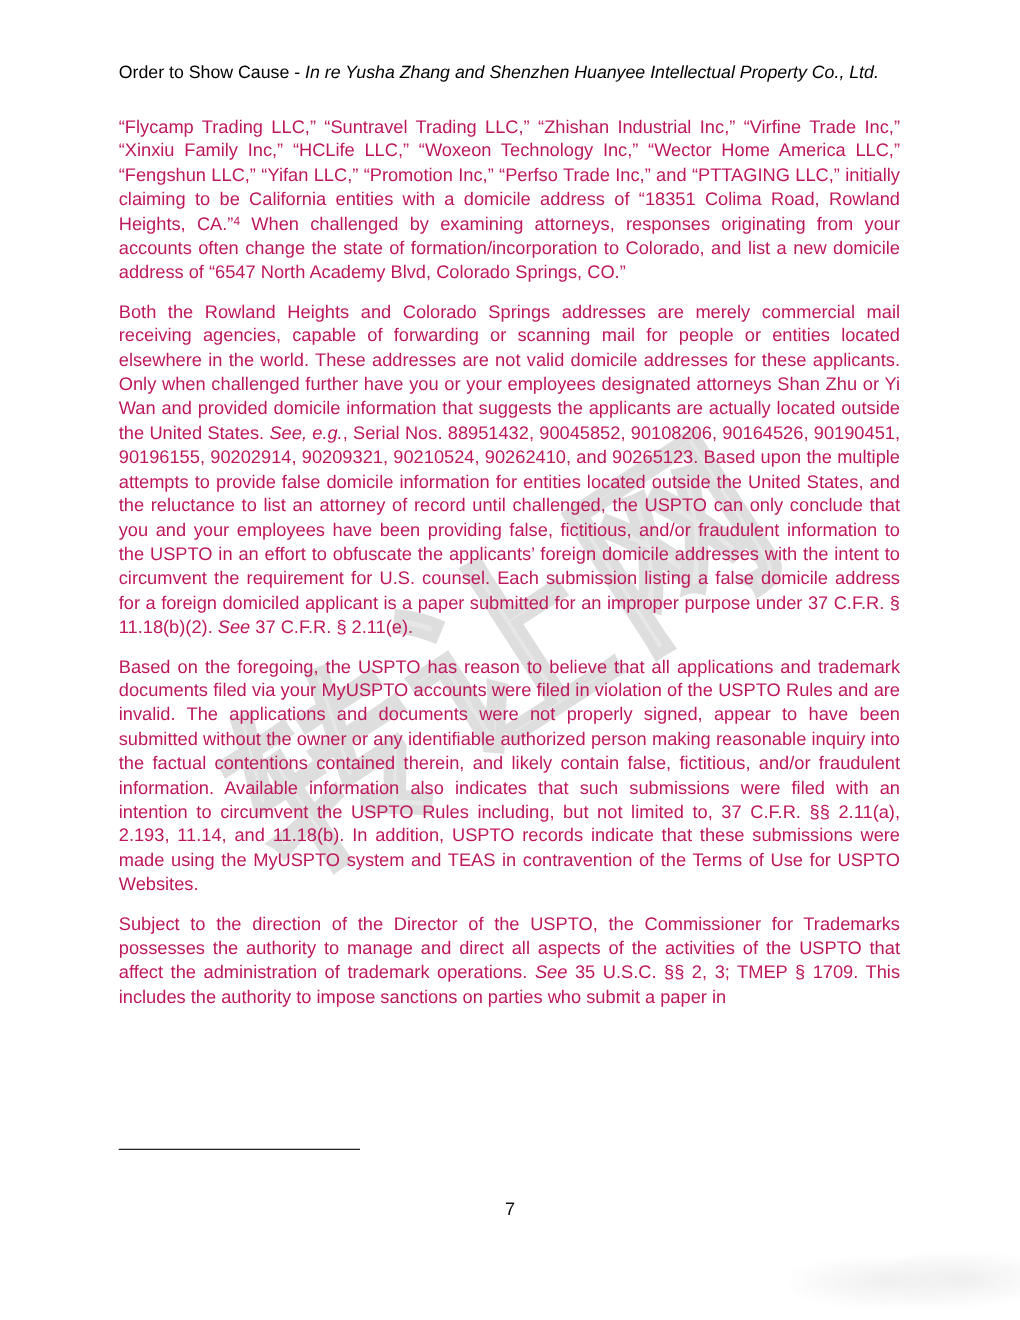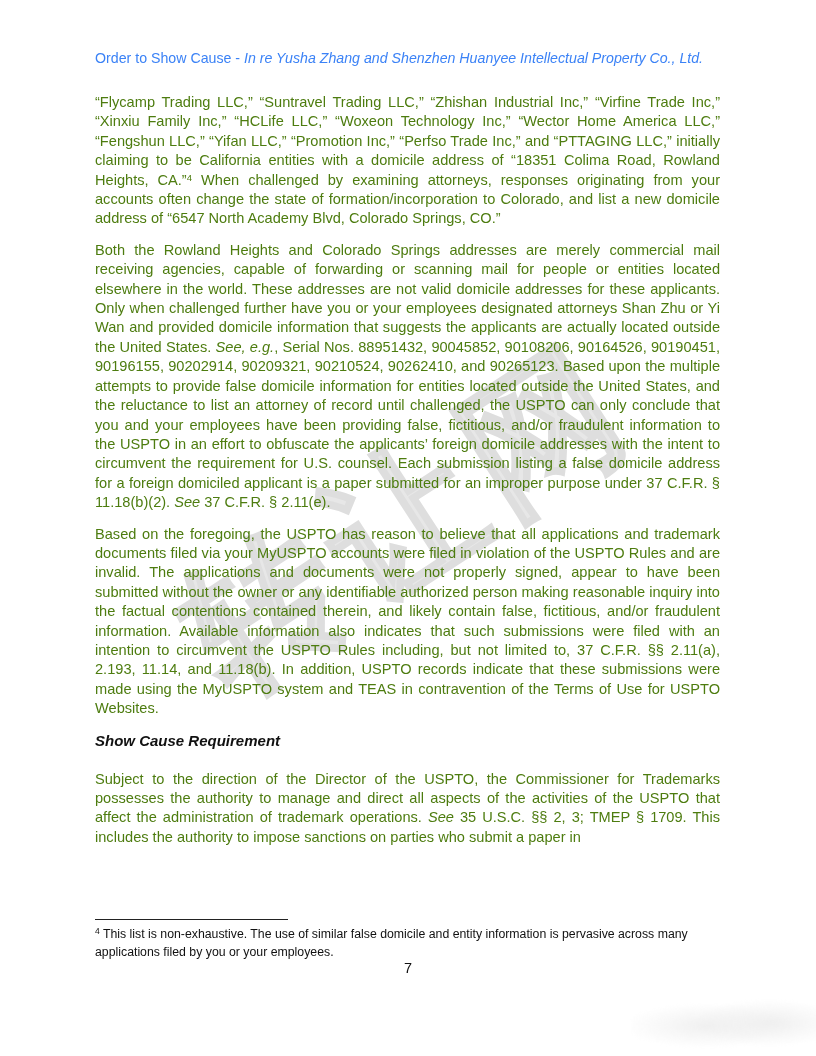--- a/index.html
+++ b/index.html
@@ -51,31 +51,31 @@
     position: absolute;
     left: 95px;
     top: 50px;
     width: 627px;
     z-index: 1;
   }
   .doc-header {
     font-size: 14.2px;
     line-height: 16px;
     margin-bottom: 27px;
-    color: #3b82f6;
+    color: #000000;
     white-space: nowrap;
   }
   .doc-header .case-title { font-style: italic; }
 
   .doc p {
     margin: 0 2px 12px 0;
     font-size: 14.6px;
     line-height: 19.4px;
     text-align: justify;
-    color: #4d7c0f;
+    color: #be185d;
   }
   .doc p i { }
   .doc sup {
     font-size: 9.5px;
     line-height: 0;
     vertical-align: 4px;
   }
   .section-heading {
     font-size: 15px;
     font-weight: bold;
@@ -131,25 +131,23 @@
   <div class="doc">
 
     <div class="doc-header"><span>Order to Show Cause - </span><span class="case-title">In re Yusha Zhang and Shenzhen Huanyee Intellectual Property Co., Ltd.</span></div>
 
     <p><span>“Flycamp Trading LLC,” “Suntravel Trading LLC,” “Zhishan Industrial Inc,” “Virfine Trade Inc,” “Xinxiu Family Inc,” “HCLife LLC,” “Woxeon Technology Inc,” “Wector Home America LLC,” “Fengshun LLC,” “Yifan LLC,” “Promotion Inc,” “Perfso Trade Inc,” and “PTTAGING LLC,” initially claiming to be California entities with a domicile address of “18351 Colima Road, Rowland Heights, CA.”</span><sup>4</sup><span>  When challenged by examining attorneys, responses originating from your accounts often change the state of formation/incorporation to Colorado, and list a new domicile address of “6547 North Academy Blvd, Colorado Springs, CO.”</span></p>
 
     <p><span>Both the Rowland Heights and Colorado Springs addresses are merely commercial mail receiving agencies, capable of forwarding or scanning mail for people or entities located elsewhere in the world. These addresses are not valid domicile addresses for these applicants. Only when challenged further have you or your employees designated attorneys Shan Zhu or Yi Wan and provided domicile information that suggests the applicants are actually located outside the United States. </span><i>See, e.g.</i><span>, Serial Nos. 88951432, 90045852, 90108206, 90164526, 90190451, 90196155, 90202914, 90209321, 90210524, 90262410, and 90265123. Based upon the multiple attempts to provide false domicile information for entities located outside the United States, and the reluctance to list an attorney of record until challenged, the USPTO can only conclude that you and your employees have been providing false, fictitious, and/or fraudulent information to the USPTO in an effort to obfuscate the applicants’ foreign domicile addresses with the intent to circumvent the requirement for U.S. counsel. Each submission listing a false domicile address for a foreign domiciled applicant is a paper submitted for an improper purpose under 37 C.F.R. § 11.18(b)(2).  </span><i>See</i><span> 37 C.F.R. § 2.11(e).</span></p>
 
     <p>Based on the foregoing, the USPTO has reason to believe that all applications and trademark documents filed via your MyUSPTO accounts were filed in violation of the USPTO Rules and are invalid. The applications and documents were not properly signed, appear to have been submitted without the owner or any identifiable authorized person making reasonable inquiry into the factual contentions contained therein, and likely contain false, fictitious, and/or fraudulent information. Available information also indicates that such submissions were filed with an intention to circumvent the USPTO Rules including, but not limited to, 37 C.F.R. §§ 2.11(a), 2.193, 11.14, and 11.18(b). In addition, USPTO records indicate that these submissions were made using the MyUSPTO system and TEAS in contravention of the Terms of Use for USPTO Websites.</p>
 
-    <div class="section-heading">Show Cause Requirement</div>
 
     <p><span>Subject to the direction of the Director of the USPTO, the Commissioner for Trademarks possesses the authority to manage and direct all aspects of the activities of the USPTO that affect the administration of trademark operations. </span><i>See</i><span> 35 U.S.C. §§ 2, 3; TMEP § 1709. This includes the authority to impose sanctions on parties who submit a paper in</span></p>
 
   </div>
 
   <div class="footnote-rule"></div>
 
-  <div class="footnote"><sup>4</sup><span> This list is non-exhaustive. The use of similar false domicile and entity information is pervasive across many applications filed by you or your employees.</span></div>
 
   <div class="page-number">7</div>
 
 </div>
 
 </body></html>

